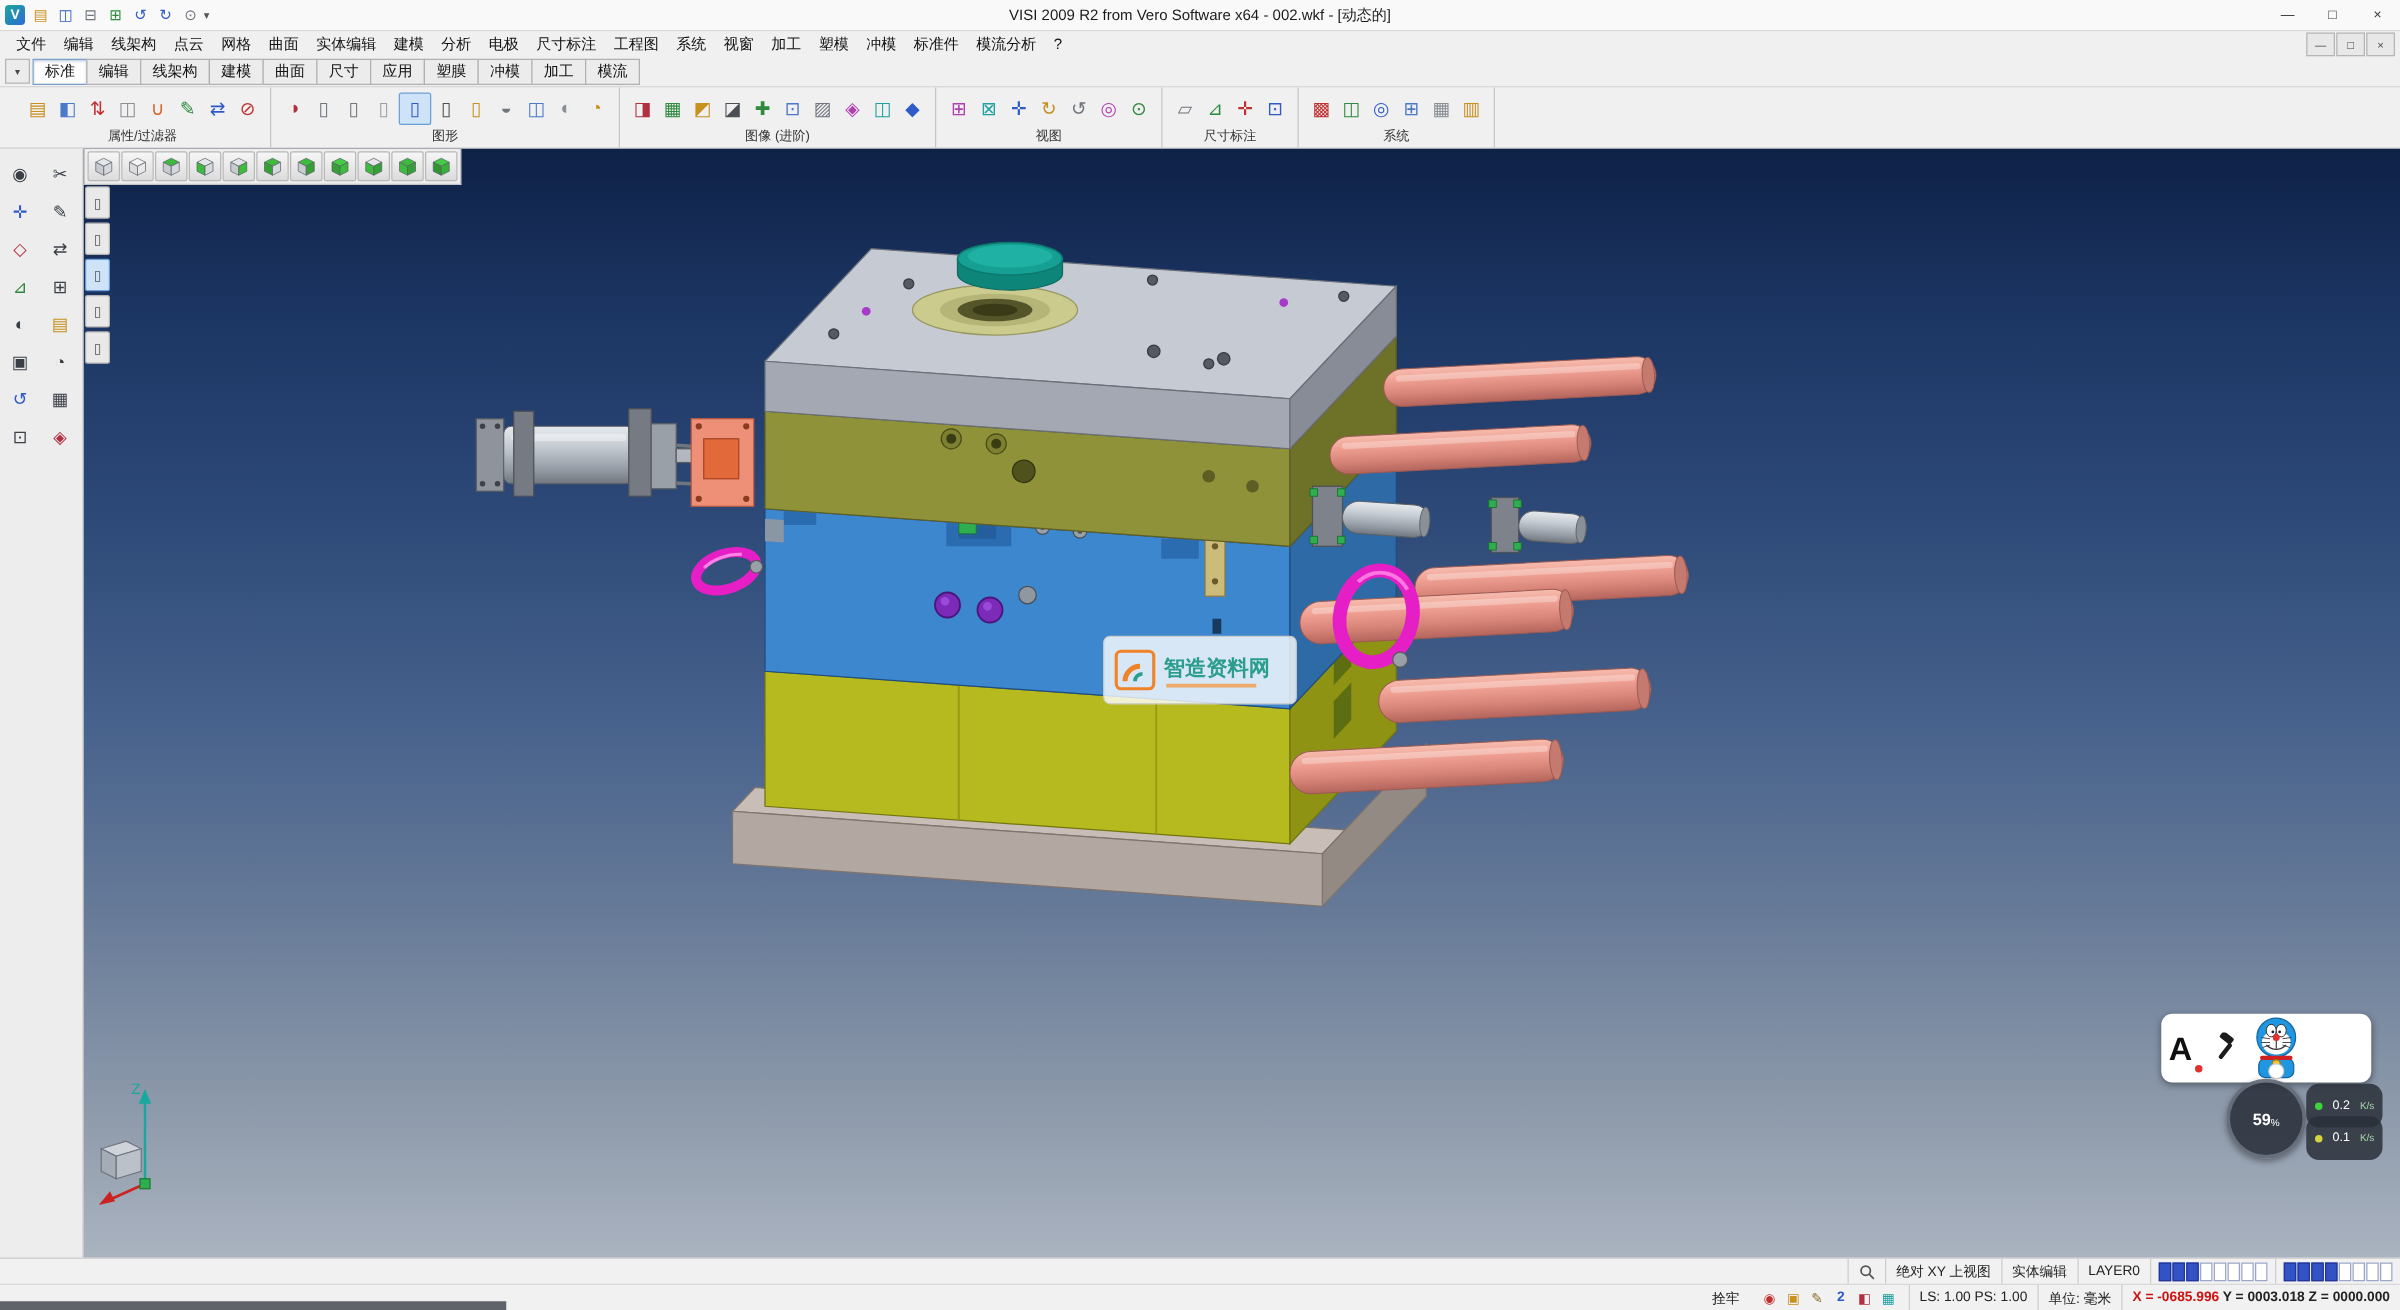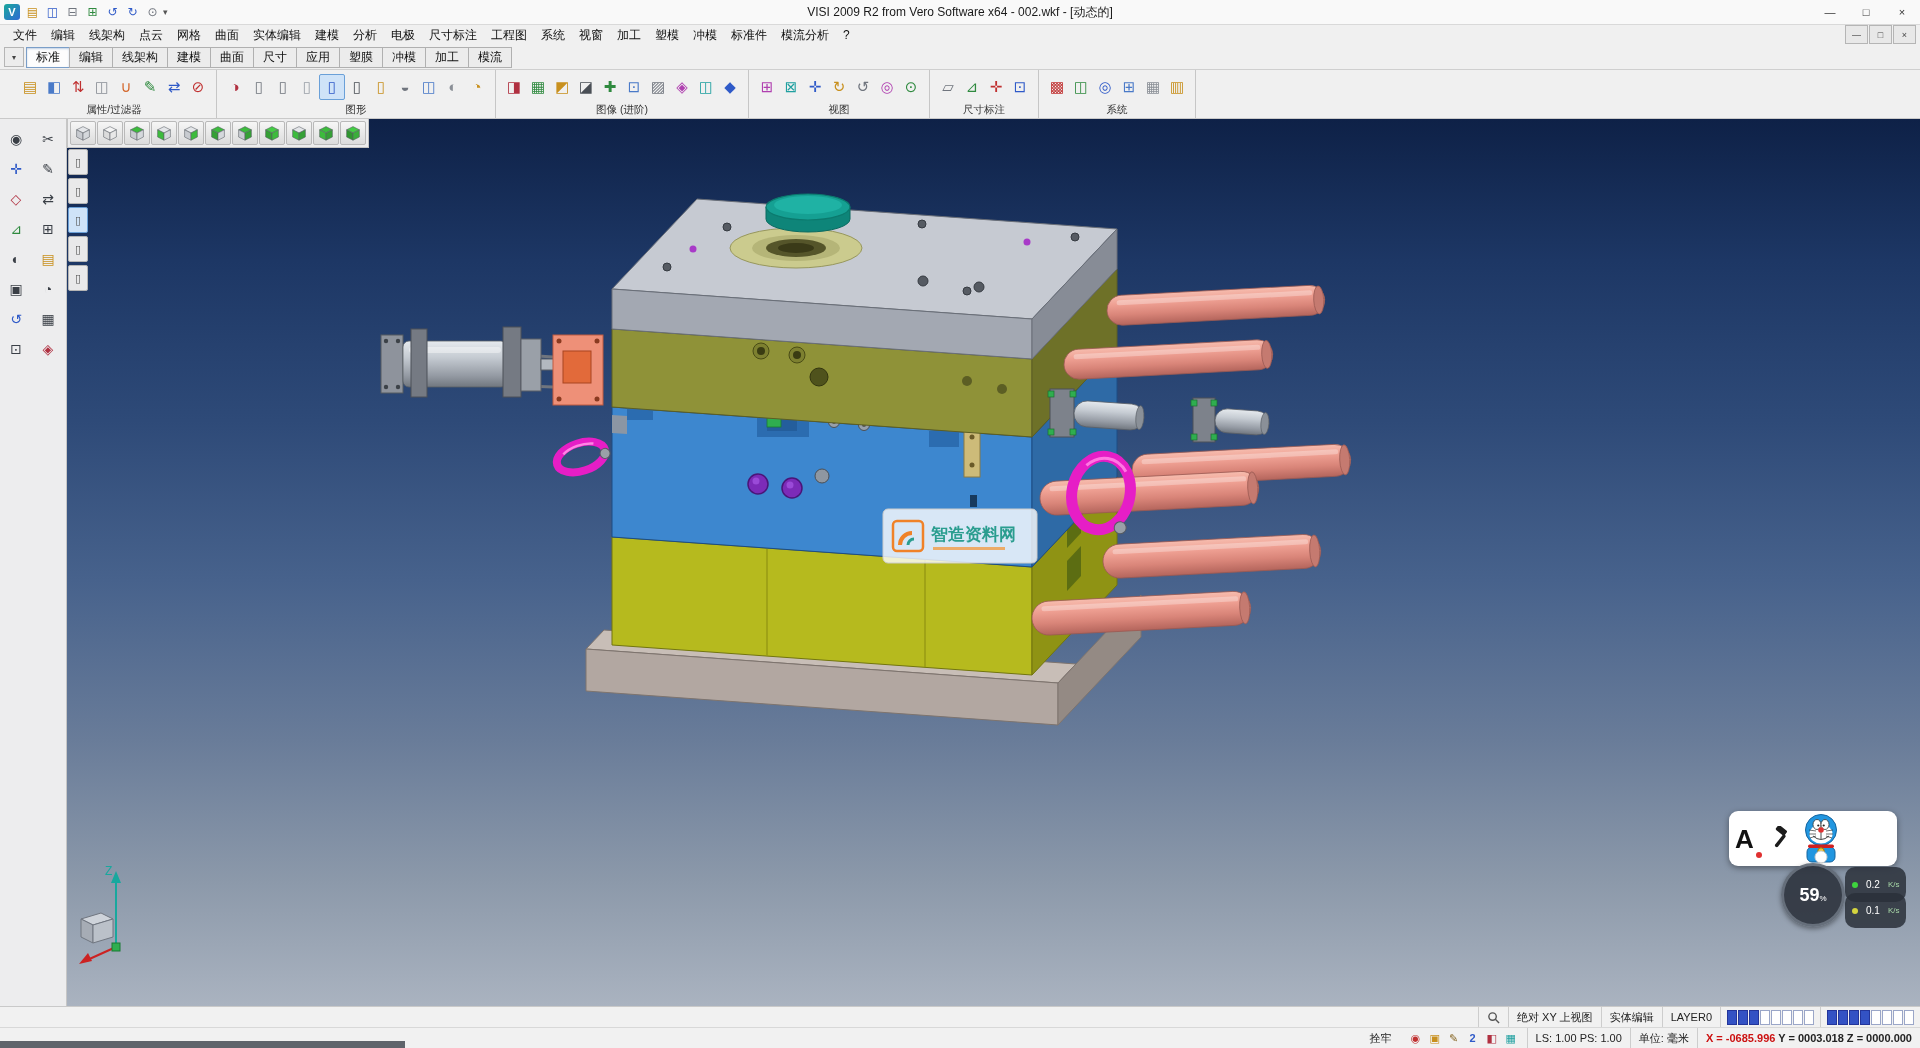--- a/index.html
+++ b/index.html
@@ -10,21 +10,21 @@
   .titlebar{height:24px;background:#f9f9f9;border-bottom:1px solid #d9d9d9;display:flex;align-items:center;position:relative;flex:0 0 auto;}
   .appicon{width:16px;height:16px;margin:0 4px 0 4px;border-radius:3px;background:linear-gradient(135deg,#19a89c,#2f6ad4);color:#fff;font-size:11px;font-weight:bold;display:flex;align-items:center;justify-content:center;}
   .qicons{display:flex;align-items:center;gap:3px;}
   .qicon{width:17px;height:17px;display:flex;align-items:center;justify-content:center;font-size:12px;cursor:default;}
   .qcaret{font-size:9px;color:#555;margin-left:2px;}
   .wtitle{position:absolute;left:50%;transform:translateX(-50%);font-size:12px;color:#1a1a1a;white-space:nowrap;}
   .wcontrols{margin-left:auto;display:flex;height:100%;}
   .wbtn{width:36px;height:100%;display:flex;align-items:center;justify-content:center;font-size:11px;color:#333;}
 
   
-  .menubar{height:21px;background:#f0f0f0;display:flex;font-size:12px;color:#111;padding-left:6px;flex:0 0 auto;}
+  .menubar{height:21px;background:#f0f0f0;display:flex;align-items:center;font-size:12px;color:#111;padding-left:6px;flex:0 0 auto;}
   .menu-item{padding:0 7px;line-height:21px;white-space:nowrap;}
   .mdi{margin-left:auto;display:flex;margin-right:4px;}
   .mdibtn{width:21px;height:17px;border:1px solid #b5b5b5;background:#e8e8e8;font-size:9px;color:#444;display:flex;align-items:center;justify-content:center;margin-left:1px;}
 
   
   .tabsrow{height:23px;background:#f0f0f0;border-bottom:1px solid #cfcfcf;display:flex;align-items:flex-end;padding-left:4px;flex:0 0 auto;}
   .tabcaret{width:18px;height:18px;margin:0 3px 2px 0;border:1px solid #b5b5b5;background:#ececec;font-size:8px;color:#444;display:flex;align-items:center;justify-content:center;}
   .tab{height:19px;margin-bottom:1px;padding:0 9px;border:1px solid #b0b0b0;margin-left:-1px;background:#ececec;font-size:12px;color:#111;display:flex;align-items:center;white-space:nowrap;}
   .tab.active{background:#fdfdfd;border-color:#7a9ec8;box-shadow:inset 0 1px 2px rgba(80,120,180,.35);}
 
@@ -50,21 +50,21 @@
 
   .minitools{position:absolute;left:1px;top:30px;display:flex;flex-direction:column;gap:3px;}
   .minibtn{width:18px;height:24px;background:#e9e9ea;border:1px solid #b4b4b4;border-radius:2px;font-size:11px;color:#555;display:flex;align-items:center;justify-content:center;}
   .minibtn.sel{background:#cfe3f8;border-color:#6aa0d8;}
 
   
   .assistant{position:absolute;left:1662px;top:692px;width:156px;height:55px;background:#fff;border-radius:9px;box-shadow:0 2px 6px rgba(0,0,0,.4);display:flex;align-items:center;padding:0 6px;gap:8px;}
   .letterA{font-size:26px;font-weight:bold;color:#111;line-height:1;}
   .reddot{width:6px;height:6px;border-radius:50%;background:#e03030;align-self:flex-end;margin:0 0 8px -6px;}
   .speedcircle{position:absolute;left:1714px;top:744px;width:58px;height:58px;border-radius:50%;background:rgba(42,48,58,.88);border:3px solid rgba(160,170,185,.45);color:#fff;display:flex;align-items:center;justify-content:center;box-shadow:0 2px 5px rgba(0,0,0,.4);}
-  .speedcircle .num{font-size:18px;font-weight:bold;}
+  .speedcircle .num{font-size:13px;font-weight:bold;}
   .speedcircle .pct{font-size:8px;margin-top:6px;}
   .ratepill{position:absolute;left:1778px;height:35px;background:rgba(42,48,58,.85);border-radius:10px;display:flex;align-items:center;padding:0 7px;gap:8px;color:#fff;font-size:10px;}
   .ratepill .dot{width:6px;height:6px;border-radius:50%;}
   .ratepill .unit{font-size:8px;color:#a8d8a8;}
 
   
   .status1{height:20px;background:#f1f1f1;border-top:1px solid #c9c9c9;display:flex;align-items:center;font-size:11px;color:#222;flex:0 0 auto;}
   .status1 .cluster{margin-left:auto;display:flex;align-items:center;height:100%;}
   .sseg{display:flex;align-items:center;height:100%;padding:0 8px;border-left:1px solid #cdcdcd;white-space:nowrap;}
   .bars{display:flex;align-items:center;gap:1px;padding:0 6px;border-left:1px solid #cdcdcd;height:100%;}

